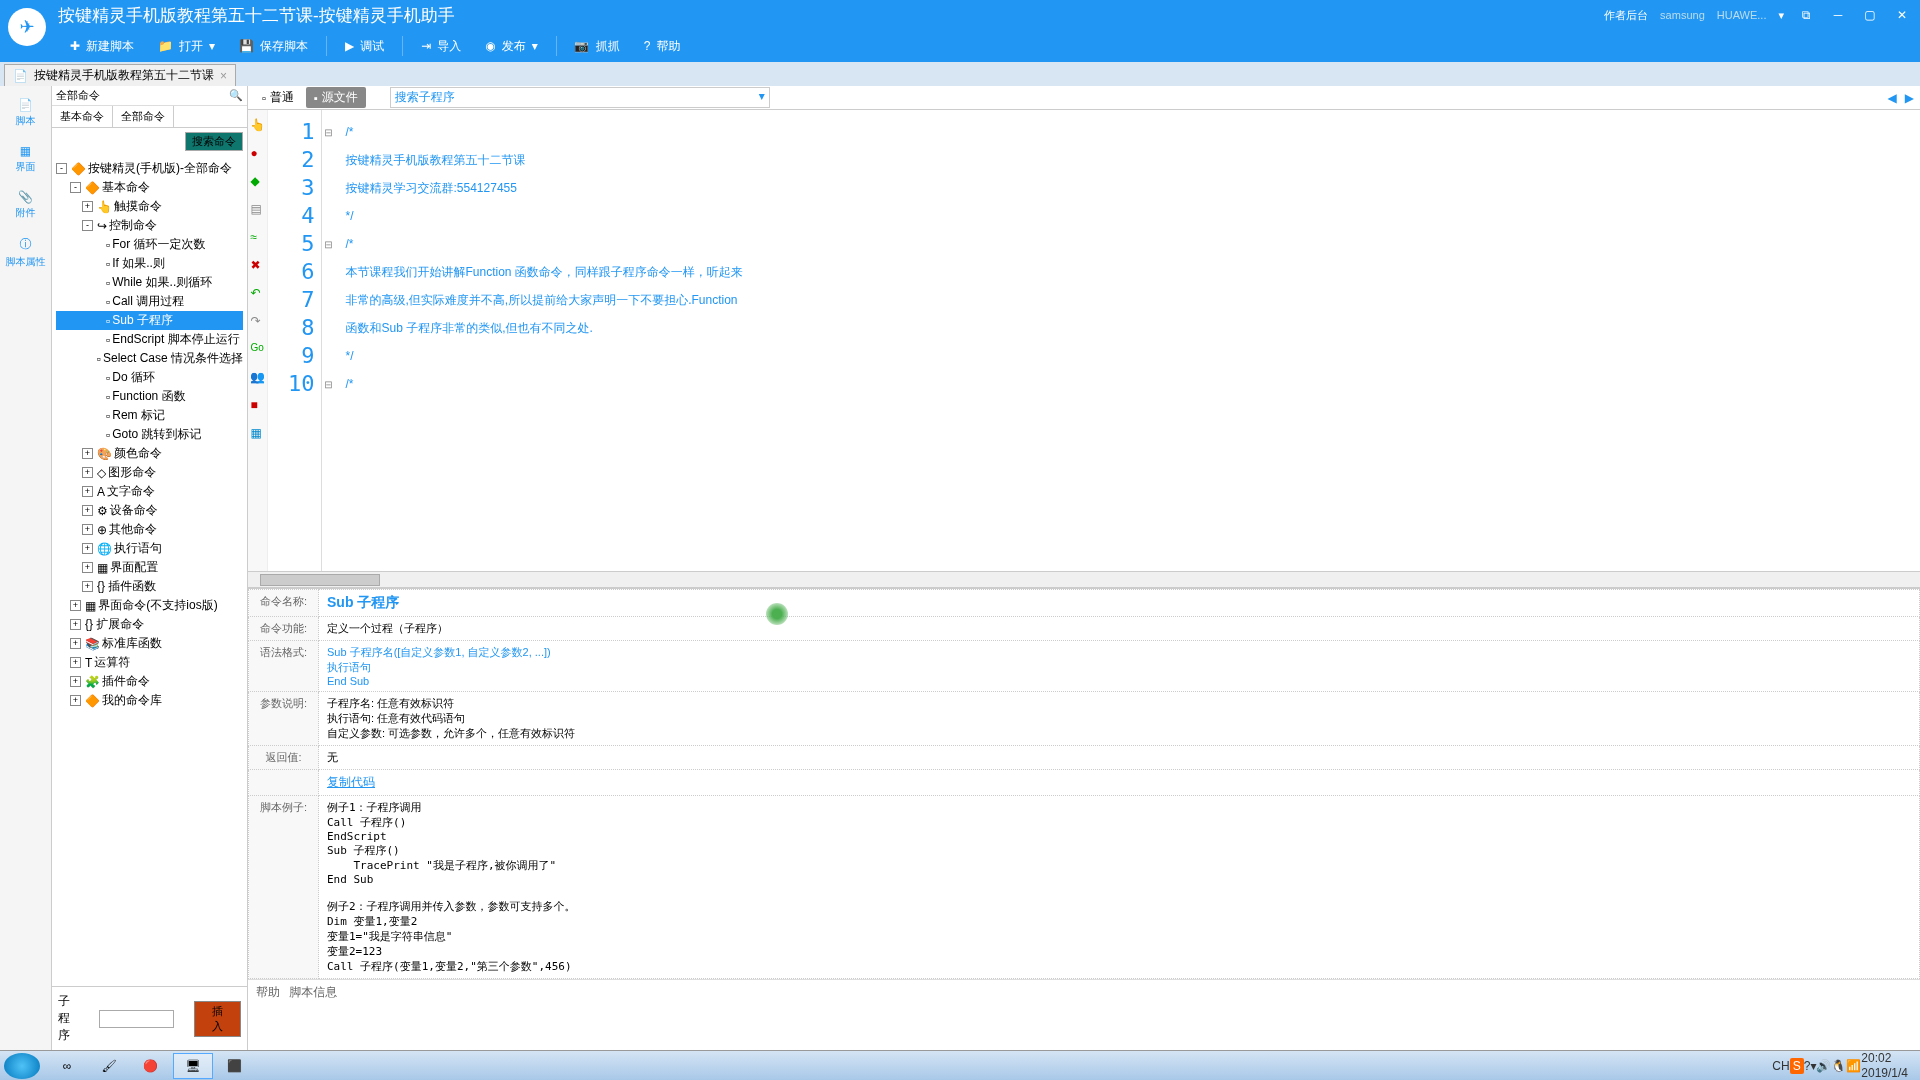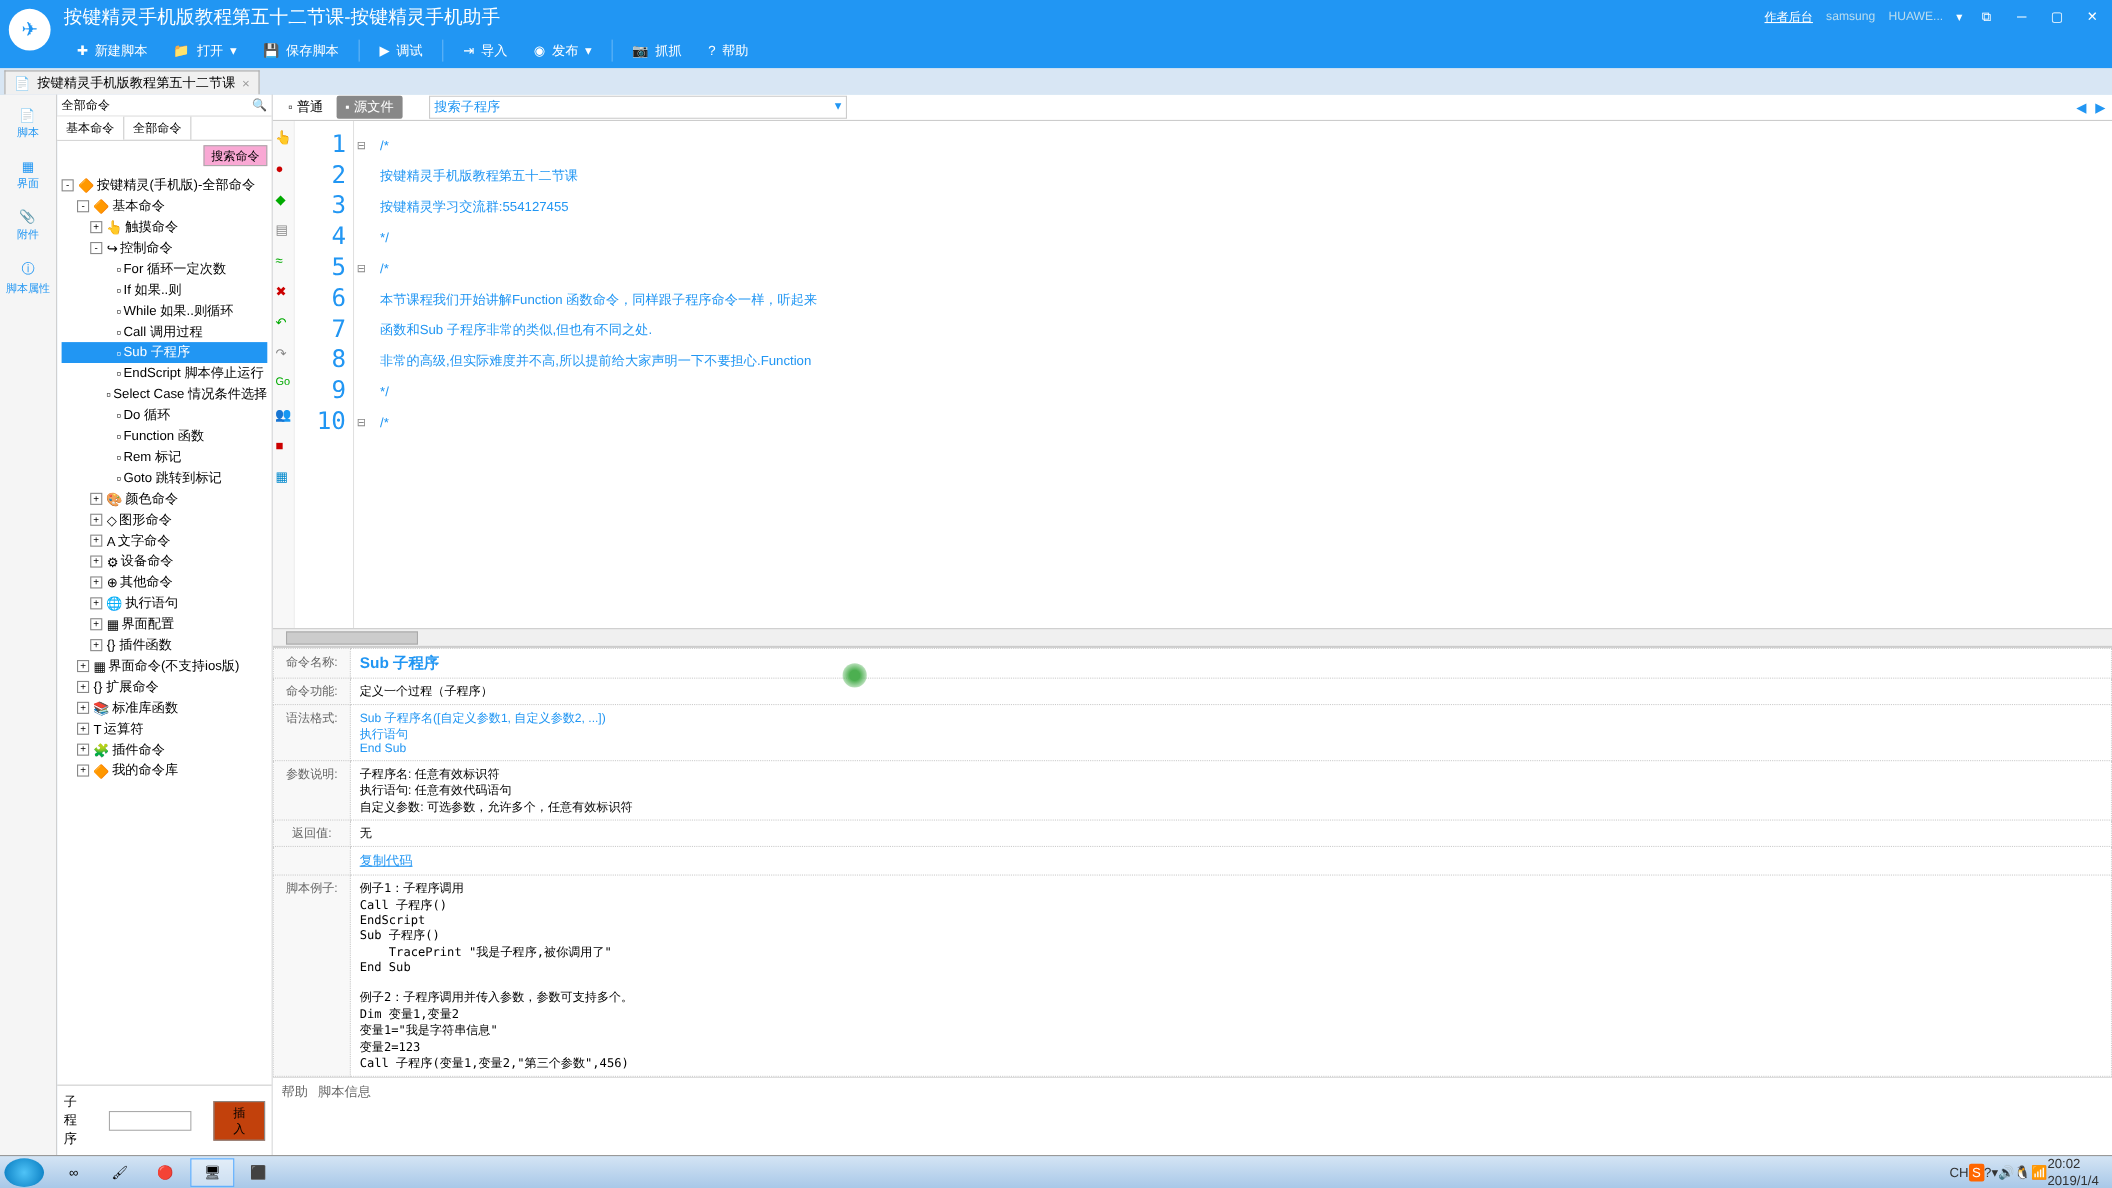--- a/index.html
+++ b/index.html
@@ -1,41 +1,41 @@
 <!DOCTYPE html>
 <html><head>
 <meta charset="utf-8">
 <style>
 *{margin:0;padding:0;box-sizing:border-box;font-family:"Microsoft YaHei",sans-serif;font-size:12px}
 body{background:#a8c8e8;overflow:hidden}
 .titlebar{height:30px;background:#2196F3;display:flex;align-items:center;padding:0 8px;color:#fff}
 .titlebar-logo{width:38px;height:38px;background:#fff;border-radius:50%;margin-right:8px;display:flex;align-items:center;justify-content:center;color:#2196F3;font-size:18px;position:absolute;top:8px;left:8px;z-index:10}
 .titlebar-title{margin-left:50px;font-size:17px}
 .titlebar-right{margin-left:auto;display:flex;align-items:center;gap:12px}
-.titlebar-right a{color:#fff;text-decoration:underline;font-size:11px}
+.titlebar-right a{color:#fff;font-size:11px}
 .titlebar-right span{font-size:11px}
 .win-btn{width:20px;height:20px;display:flex;align-items:center;justify-content:center;cursor:pointer}
 .toolbar{height:32px;background:#2196F3;display:flex;align-items:center;padding-left:60px;gap:4px}
 .tool-btn{display:flex;align-items:center;gap:6px;padding:4px 10px;color:#fff;cursor:pointer;font-size:12px}
 .tool-sep{width:1px;height:20px;background:rgba(255,255,255,0.3);margin:0 4px}
 .tabs{height:24px;background:#d8e6f4;display:flex;align-items:flex-end;padding-left:4px}
 .tab{height:22px;background:#f0f0f0;border:1px solid #aaa;border-bottom:none;padding:2px 8px;display:flex;align-items:center;gap:6px;font-size:11px}
 .tab-close{color:#999;cursor:pointer}
 .main{display:flex;height:calc(100vh - 30px - 32px - 24px - 30px)}
 .leftbar{width:52px;background:#f5f5f5;border-right:1px solid #ccc;display:flex;flex-direction:column;align-items:center;padding-top:8px;gap:8px}
 .leftbar-item{display:flex;flex-direction:column;align-items:center;gap:2px;color:#2196F3;cursor:pointer;padding:4px}
 .leftbar-item span{font-size:10px}
 .cmd-panel{width:196px;background:#fff;border-right:1px solid #ccc;display:flex;flex-direction:column}
 .cmd-header{padding:2px 4px;border-bottom:1px solid #ddd;display:flex;align-items:center}
 .cmd-header span{font-size:11px}
 .cmd-tabs{display:flex;border-bottom:1px solid #ccc}
 .cmd-tab{padding:3px 8px;font-size:11px;border-right:1px solid #ccc;cursor:pointer}
 .cmd-tab.active{background:#fff}
 .search-row{padding:4px;display:flex;justify-content:flex-end}
-.search-btn{border:1px solid #aaa;padding:1px 6px;font-size:11px;background:#f9a8d4;cursor:pointer}
+.search-btn{border:1px solid #aaa;padding:1px 6px;font-size:11px;background:#0f766e;cursor:pointer}
 .tree{flex:1;overflow:auto;padding:4px;font-size:11px}
 .tree-node{display:flex;align-items:center;gap:2px;padding:1px 0;white-space:nowrap;cursor:pointer}
 .tree-node.sel{background:#2196F3;color:#fff}
 .tree-exp{width:11px;height:11px;border:1px solid #888;display:inline-flex;align-items:center;justify-content:center;font-size:9px;line-height:1;margin-right:2px}
 .tree-sp{display:inline-block}
 .cmd-footer{padding:6px;border-top:1px solid #ccc;display:flex;align-items:center;gap:20px}
 .cmd-footer input{border:1px solid #aaa;padding:2px;width:75px;font-size:11px}
 .insert-btn{border:1px solid #888;background:#c2410c;padding:2px 16px;font-size:11px;cursor:pointer}
 .editor-area{flex:1;display:flex;flex-direction:column;background:#fff}
 .editor-top{height:24px;border-bottom:1px solid #ccc;display:flex;align-items:center;padding:0 6px;gap:4px}
@@ -256,22 +256,22 @@
               <div></div>
               <div>⊟</div>
             </div>
           <div class="code-lines">
             <div>/*</div>
             <div>按键精灵手机版教程第五十二节课</div>
             <div>按键精灵学习交流群:554127455</div>
             <div>*/</div>
             <div>/*</div>
             <div>本节课程我们开始讲解Function 函数命令，同样跟子程序命令一样，听起来</div>
+            <div>非常的高级,但实际难度并不高,所以提前给大家声明一下不要担心.Function</div>
             <div>函数和Sub 子程序非常的类似,但也有不同之处.</div>
-            <div>非常的高级,但实际难度并不高,所以提前给大家声明一下不要担心.Function</div>
             <div>*/</div>
             <div>/*</div>
           </div>
         </div>
       </div>
       <div class="hscroll">
           <div class="hscroll-thumb"></div>
         </div>
       <div class="info-panel" style="min-height:350px">
         <div class="cursor-dot"></div>

